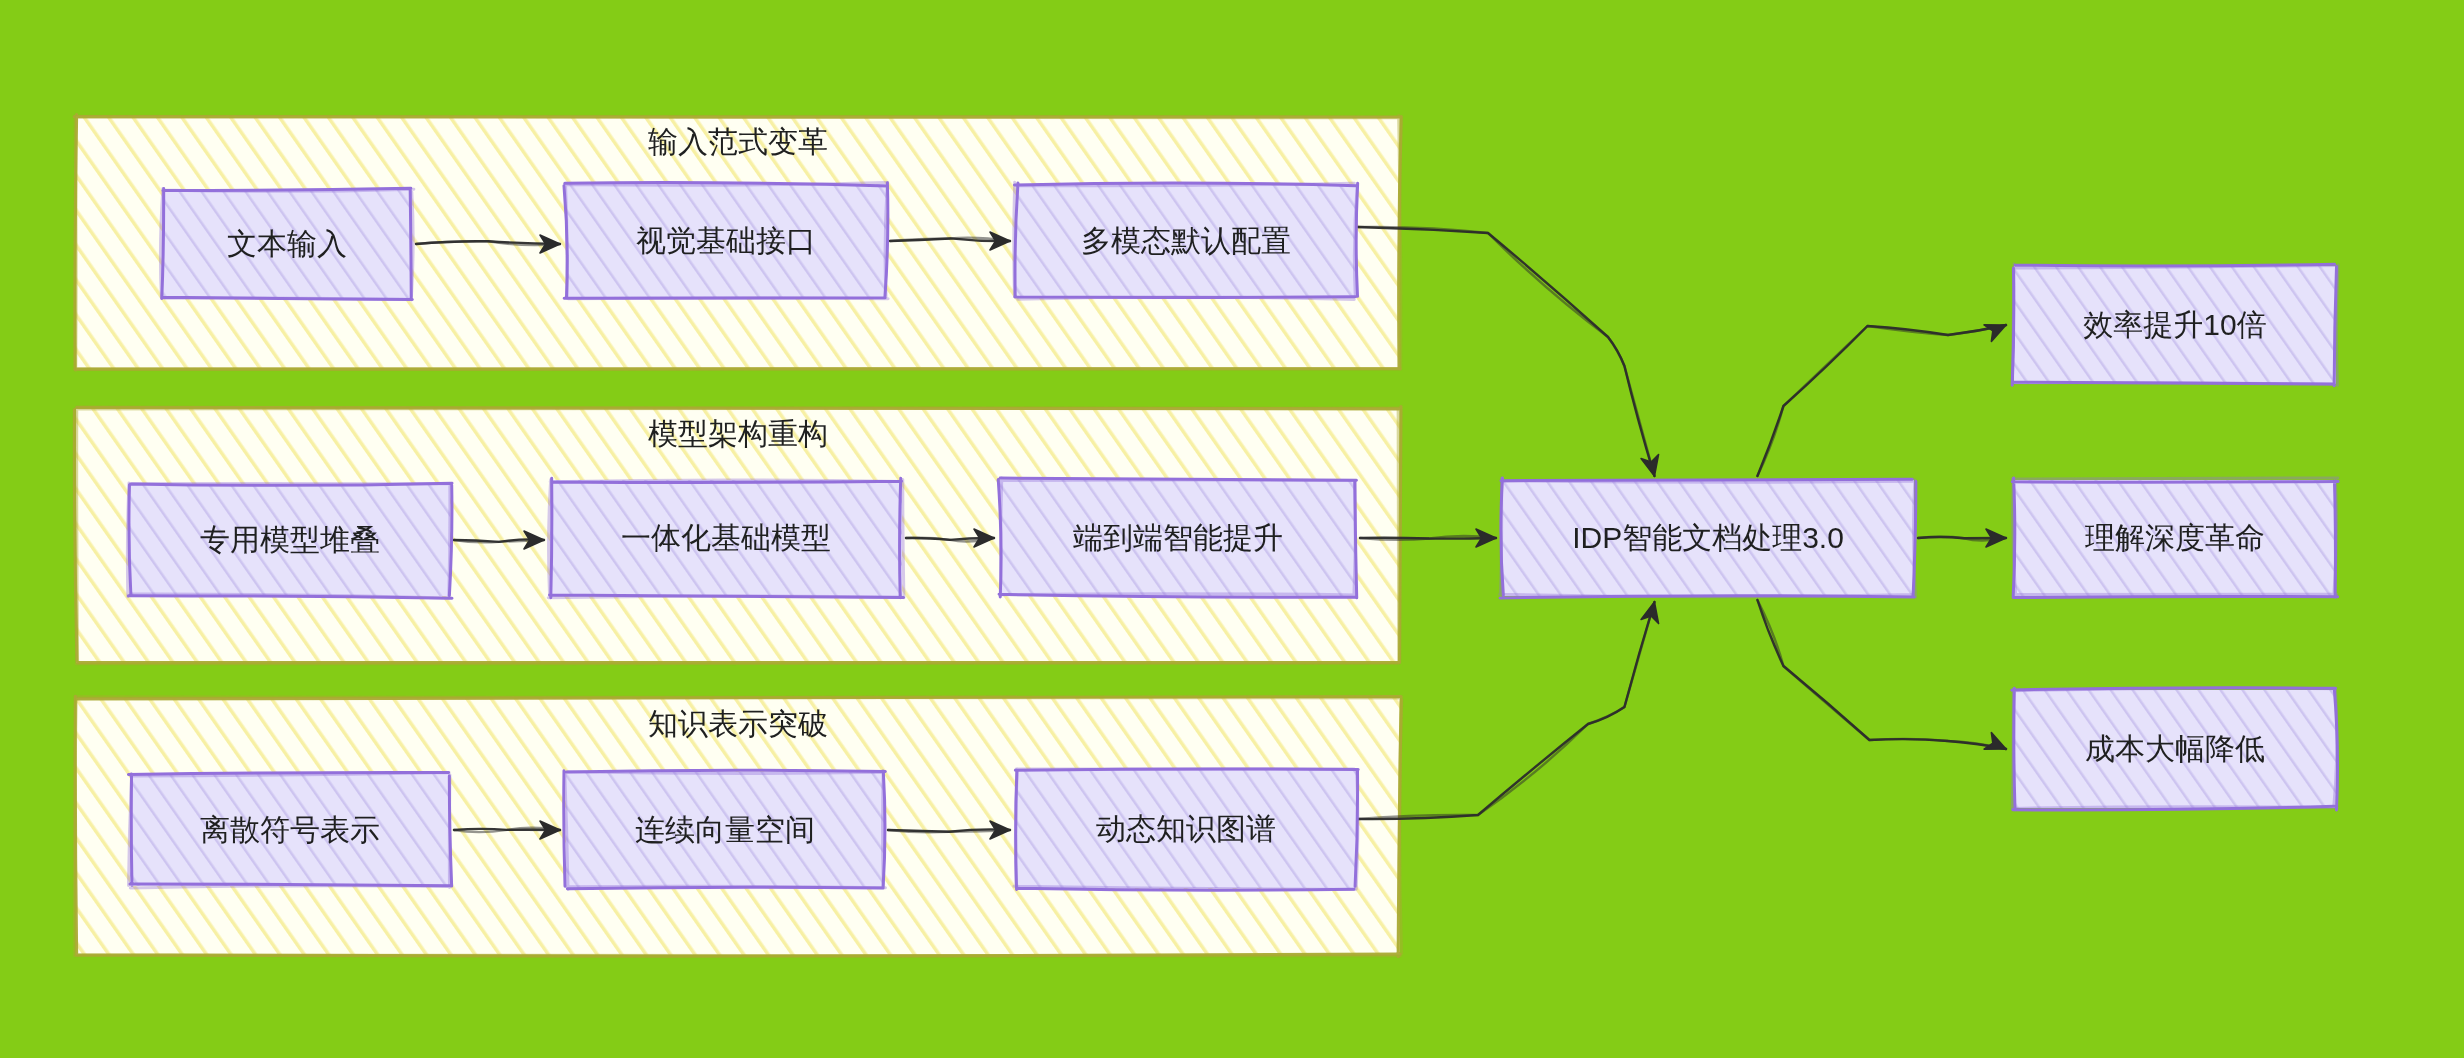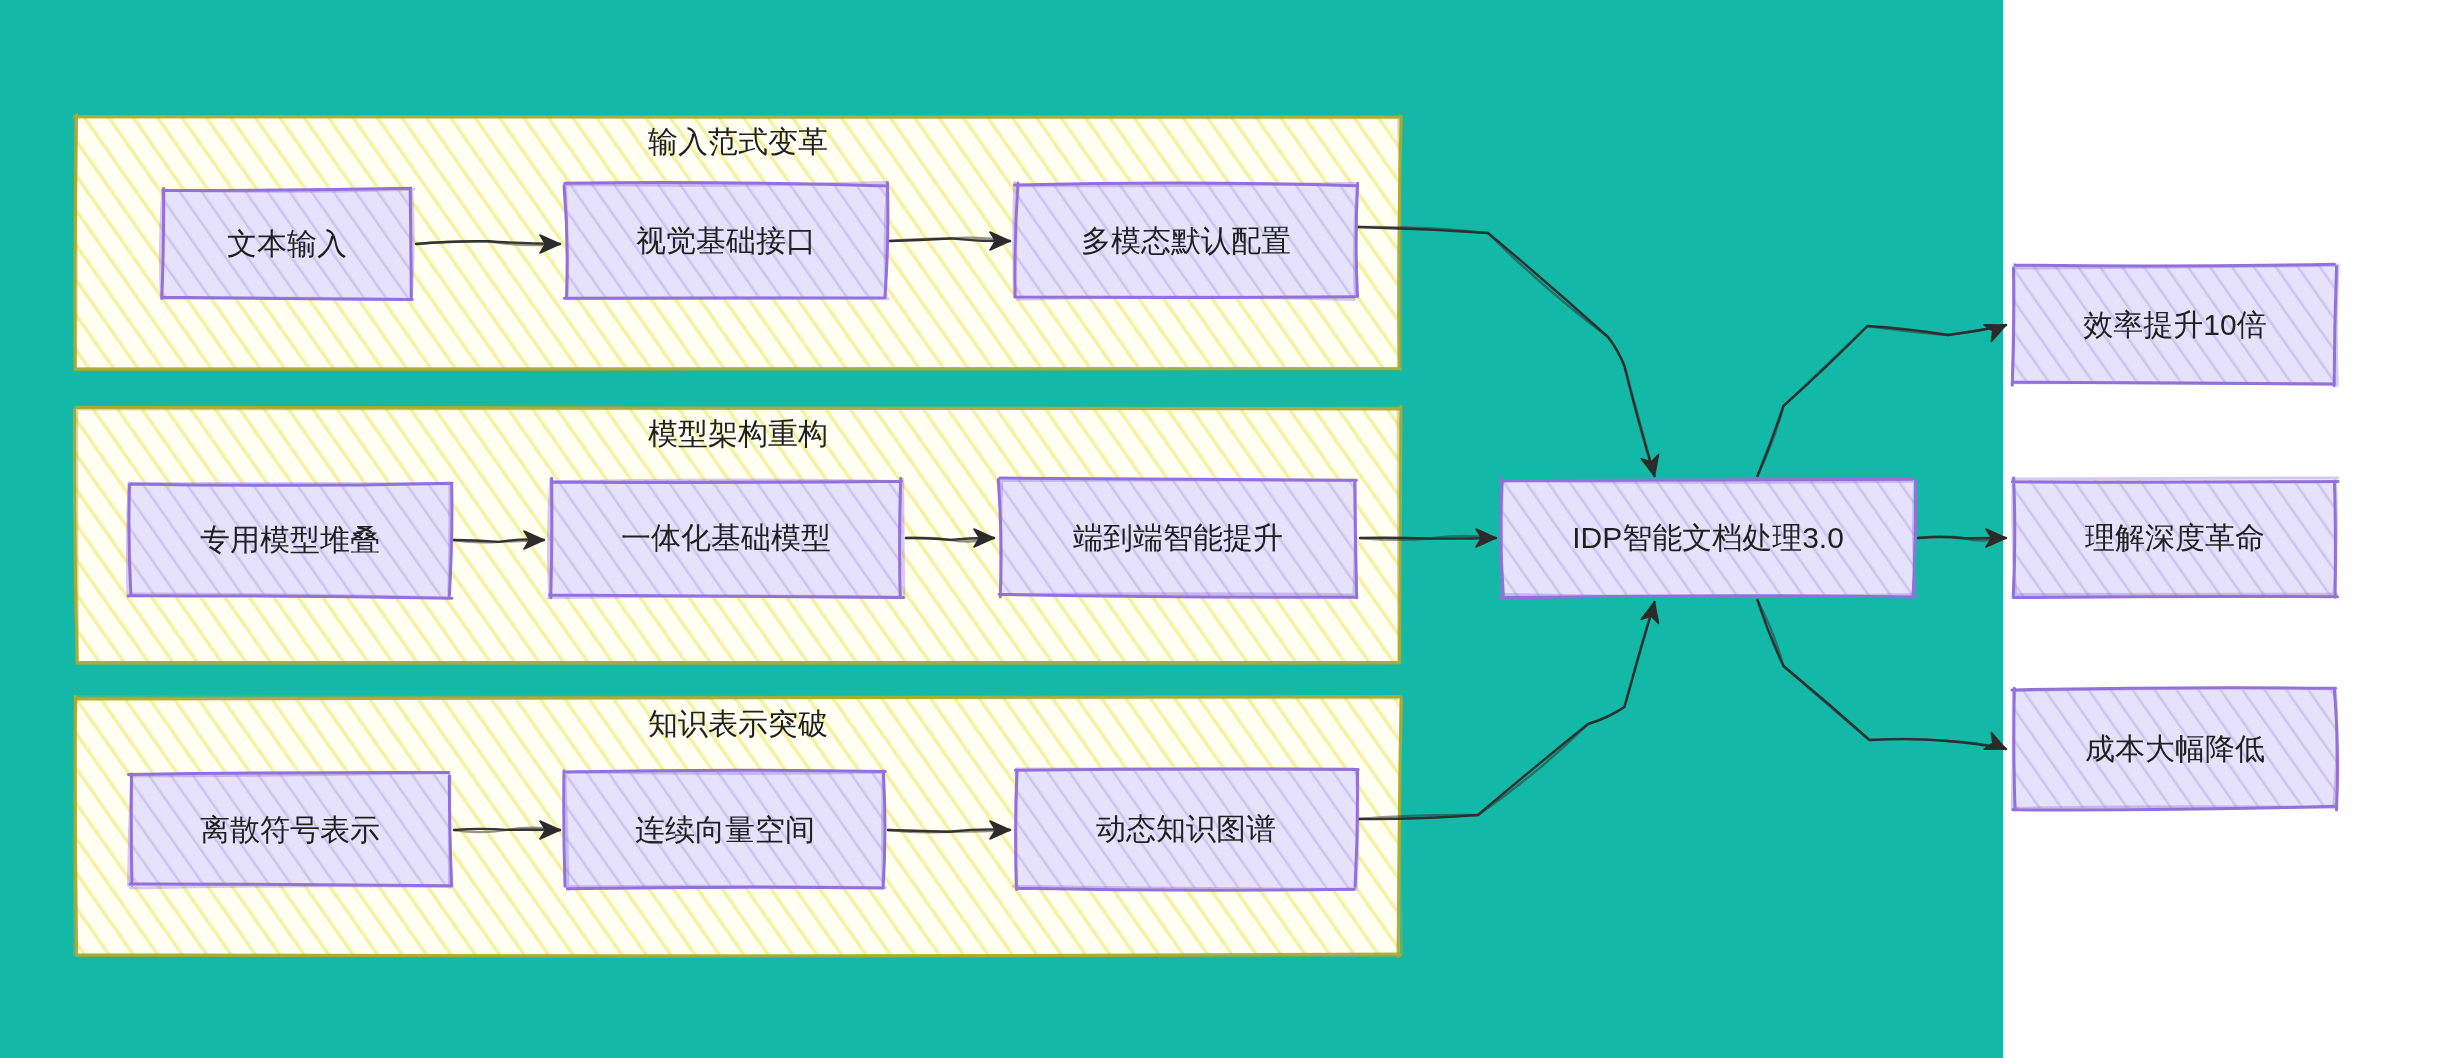--- a/index.html
+++ b/index.html
@@ -1,17 +1,17 @@
 <!DOCTYPE html>
 <html><head>
 <meta charset="utf-8">
 <style>
   html,body{margin:0;padding:0;background:#ffffff;}
   body{width:2464px;height:1058px;font-family:"Liberation Sans","DejaVu Sans",sans-serif;overflow:hidden;}
-  #stage{position:relative;width:2003px;height:1058px;background:#14b8a6;}
+  #stage{position:relative;width:2464px;height:1058px;background:#84cc16;}
   svg#canvas{position:absolute;top:0;left:0;width:2464px;height:1058px;}
   .node-label{
     font-family:"Liberation Sans","DejaVu Sans",sans-serif;
     font-size:30px;fill:#1f2020;dominant-baseline:middle;text-anchor:middle;
   }
   .cluster-title{
     font-family:"Liberation Sans","DejaVu Sans",sans-serif;
     font-size:30px;fill:#1f2020;dominant-baseline:middle;text-anchor:middle;
   }
   .rough-edge{fill:none;stroke:#2b2b2b;stroke-width:2.4;stroke-linecap:round;stroke-linejoin:round;}

